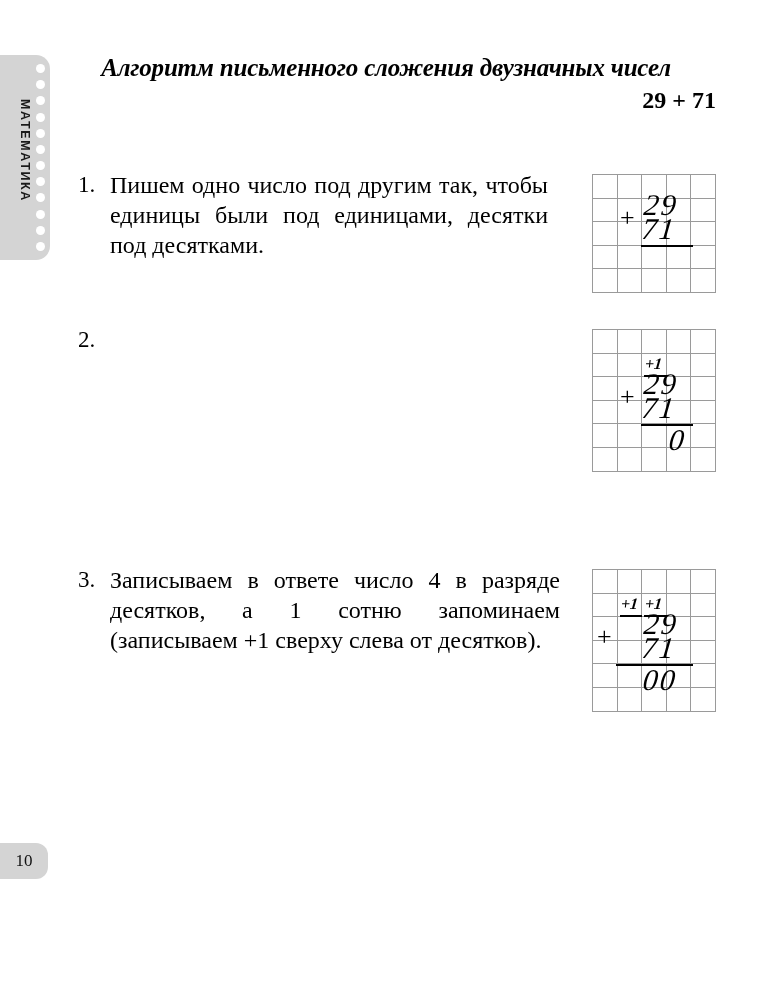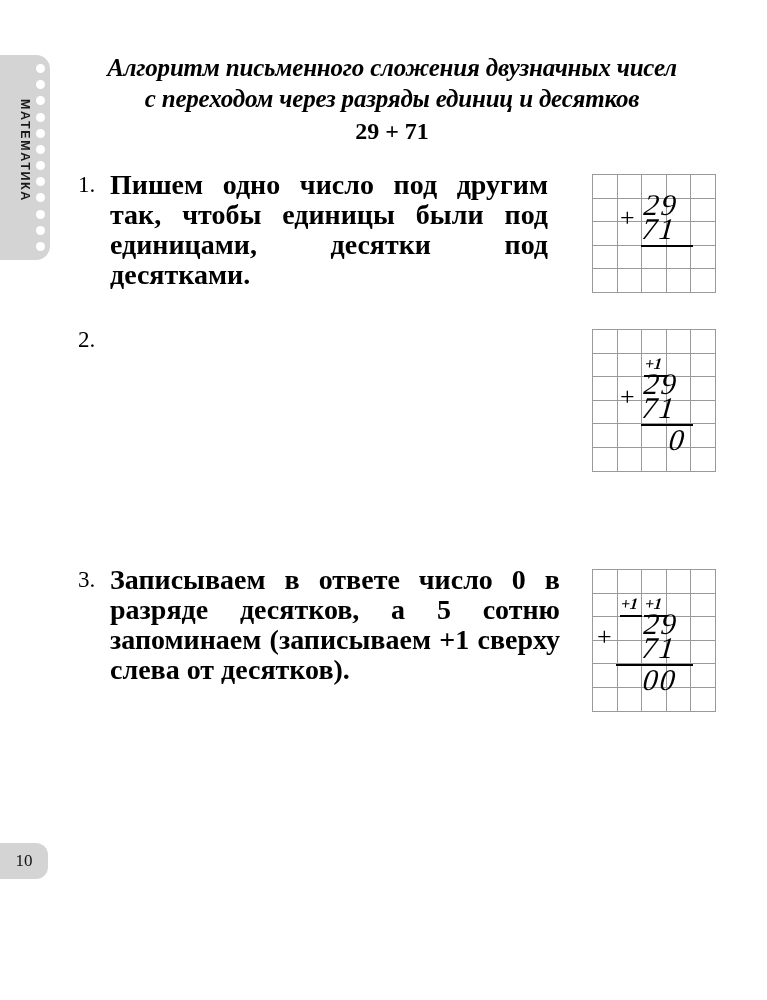--- a/index.html
+++ b/index.html
@@ -78,59 +78,59 @@
     align-items: center;
     justify-content: center;
     font-family: "Liberation Serif", serif;
     font-size: 17px;
     color: #111111;
   }
 
   
   #title-block {
     position: absolute;
-    left: 62px;
+    left: 56px;
     top: 52px;
     width: 660px;
     text-align: center;
   }
   #title-block .t-line {
     font-family: "Liberation Serif", serif;
     font-style: italic;
     font-weight: bold;
     font-size: 25px;
     line-height: 31px;
     letter-spacing: -0.2px;
   }
   #title-block .t-expr {
     font-family: "Liberation Serif", serif;
     font-weight: bold;
     font-size: 24px;
     line-height: 30px;
     margin-top: 2px;
+    text-align: right;
   }
 
   
   .step {
     position: absolute;
     display: flex;
     align-items: flex-start;
   }
   .step-num {
     width: 32px;
     flex: 0 0 32px;
     font-size: 23px;
     line-height: 30px;
     text-align: left;
   }
   .step-body {
     flex: 1 1 auto;
-    font-size: 28px;
+    font-size: 24px;
     line-height: 30px;
-    font-weight: bold;
   }
   .step-body .para {
     margin: 0;
   }
   .step-body .just {
     text-align: justify;
     text-align-last: left;
   }
 
   #step-1 { left: 78px; top: 170px; width: 470px; }
@@ -216,41 +216,40 @@
     <span class="dot"></span>
     <span class="dot"></span>
   </div>
   <div class="tab-label">МАТЕМАТИКА</div>
 </div>
 
 <div id="page-badge">10</div>
 
 <div id="title-block">
   <div class="t-line">Алгоритм письменного сложения двузначных чисел</div>
-  <div class="t-line">с переходом через разряды единиц и десятков</div>
   <div class="t-expr">29 + 71</div>
 </div>
 
 <div class="step" id="step-1">
   <div class="step-num">1.</div>
   <div class="step-body">
     <p class="para just">Пишем одно число под другим так, чтобы единицы были под единицами, десятки под десятками.</p>
   </div>
 </div>
 
 <div class="step" id="step-2">
   <div class="step-num">2.</div>
   <div class="step-body">
   </div>
 </div>
 
 <div class="step" id="step-3">
   <div class="step-num">3.</div>
   <div class="step-body">
-    <p class="para just">Записываем в ответе число 0 в разряде десятков, а 5 сотню запоминаем (записываем +1 сверху слева от десятков).</p>
+    <p class="para just">Записываем в ответе число 4 в разряде десятков, а 1 сотню запоминаем (записываем +1 сверху слева от десятков).</p>
   </div>
 </div>
 
 <div class="grid-fig" id="grid-1">
   <div class="cells" style="grid-template-columns: repeat(5, 24.6px);">
       <div class="cell"></div>
       <div class="cell"></div>
       <div class="cell"></div>
       <div class="cell"></div>
       <div class="cell"></div>

